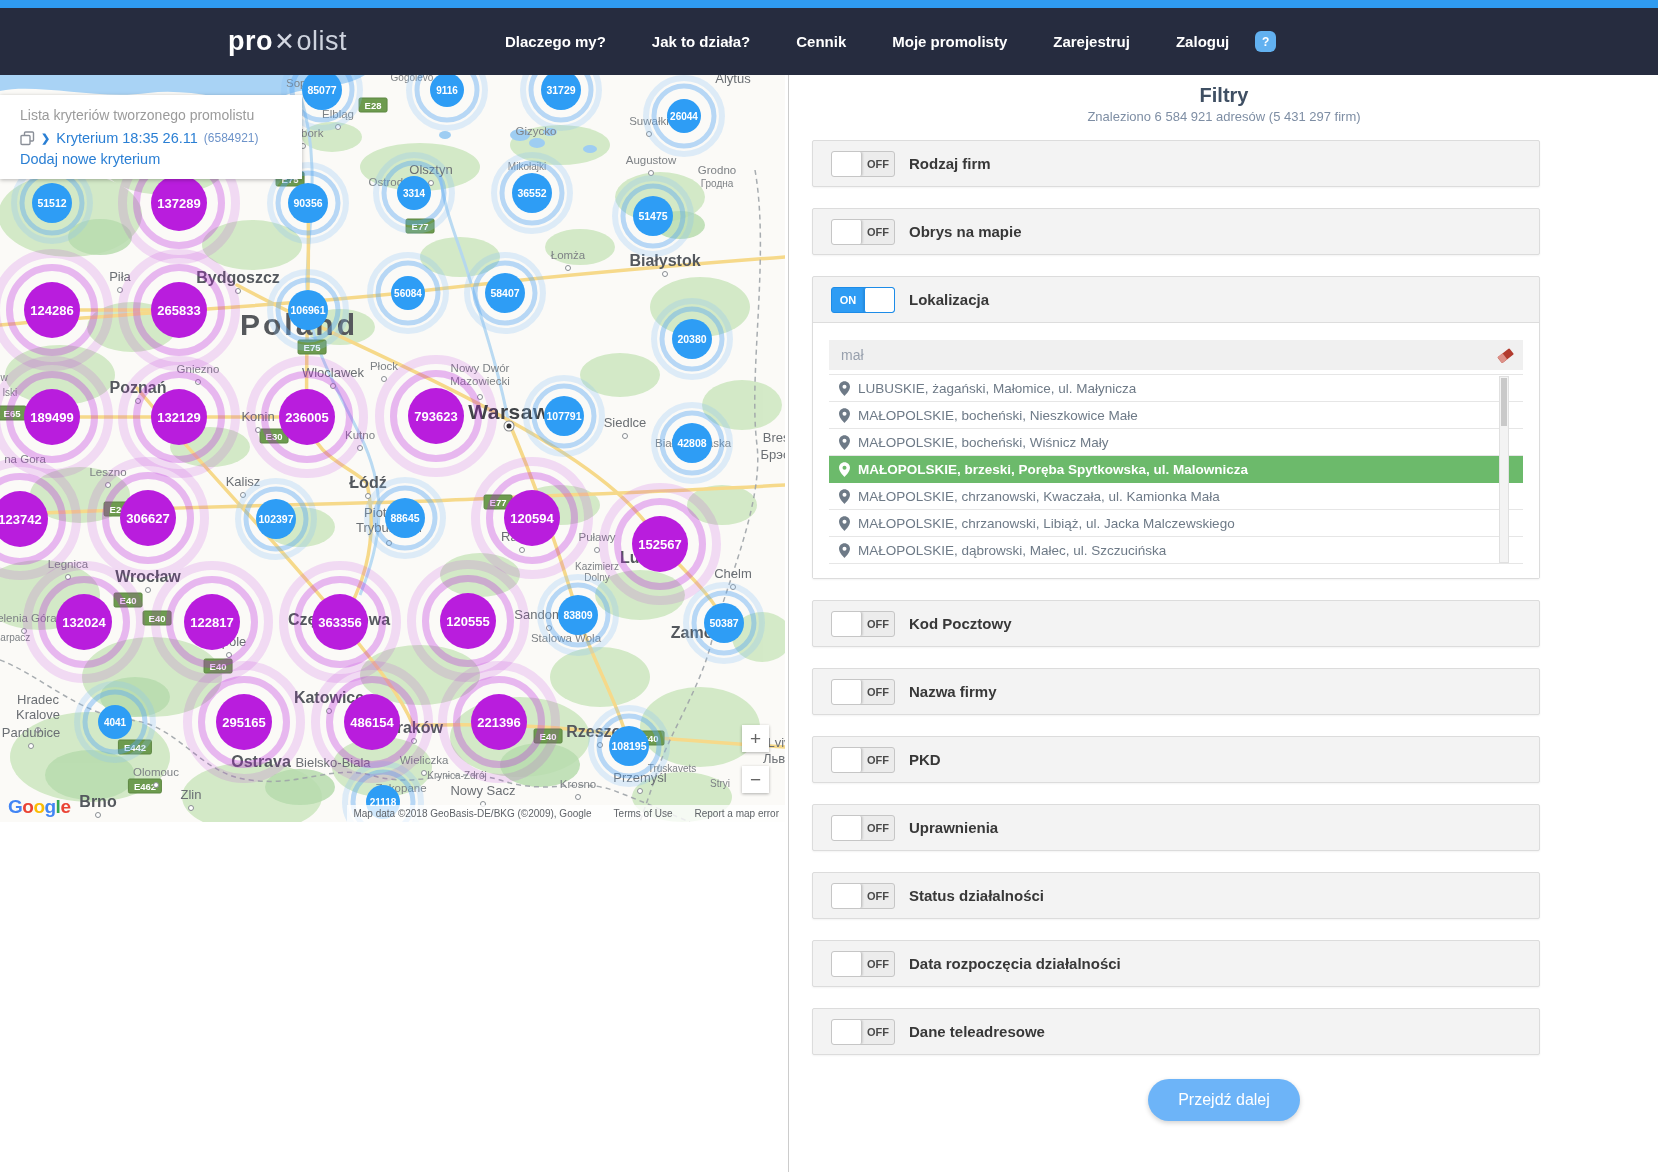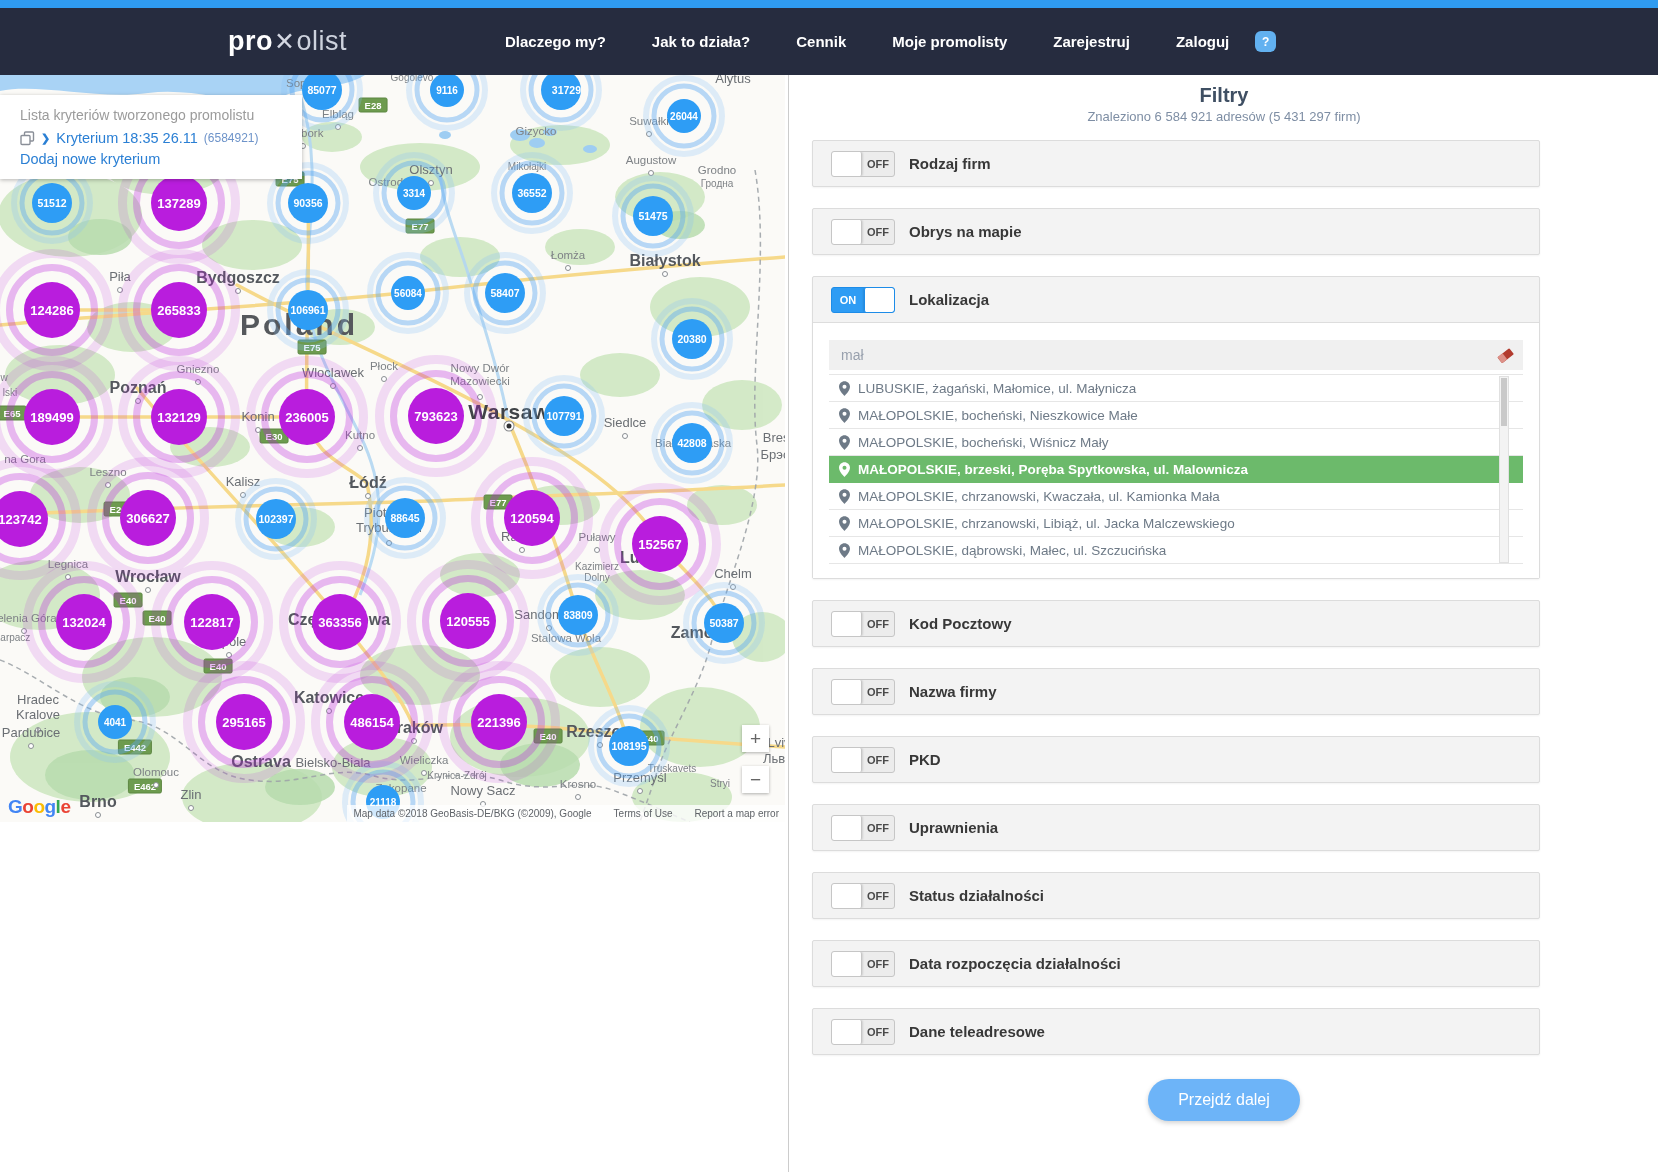--- a/index.html
+++ b/index.html
@@ -343,21 +343,21 @@
       <span class="city c-lg" style="left: 98px; top: 727px;">Brno</span>
       <span class="cdot" style="left: 98px; top: 740px;"></span>
     </div>
   <div id="markers-layer">
       <span class="marker b" style="left: 322px; top: 15px;">
         <span class="mval">85077</span>
       </span>
       <span class="marker b s" style="left: 447px; top: 15px;">
         <span class="mval">9116</span>
       </span>
-      <span class="marker b" style="left: 561px; top: 15px; justify-content: flex-end;">
+      <span class="marker b" style="left: 561px; top: 15px;">
         <span class="mval">31729</span>
       </span>
       <span class="marker b s" style="left: 684px; top: 41px;">
         <span class="mval">26044</span>
       </span>
       <span class="marker b" style="left: 52px; top: 128px;">
         <span class="mval">51512</span>
       </span>
       <span class="marker p" style="left: 179px; top: 128px;">
         <span class="mval">137289</span>

